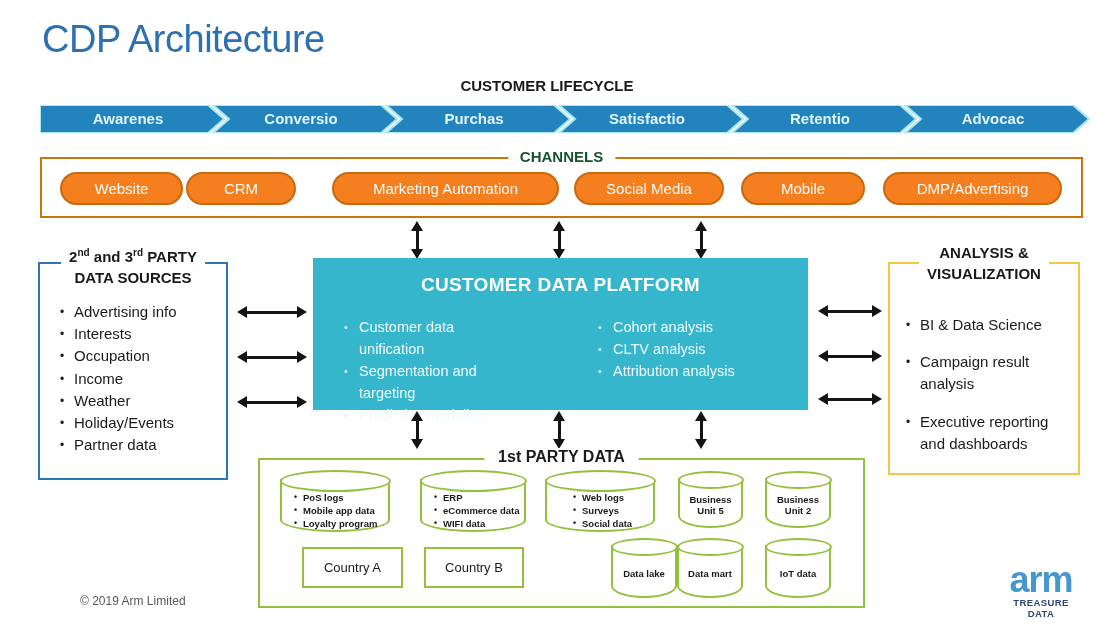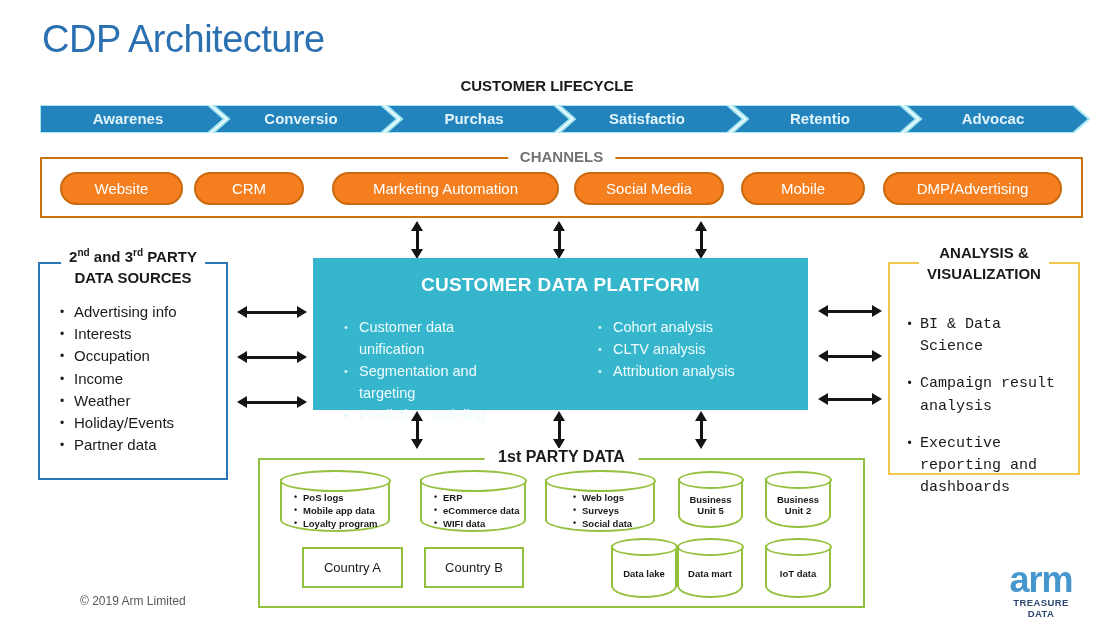--- a/index.html
+++ b/index.html
@@ -14,25 +14,25 @@
   .page-title { left:42px; top:18px; font-size:38px; font-weight:400; color:#2B70B0; letter-spacing:-0.5px; }
 
   
   .lifecycle-label { left:0; top:77px; width:1094px; text-align:center; font-size:15px; font-weight:bold; color:#1a1a1a; }
   .chevrons { left:40px; top:105px; }
   .chevrons text { font-family:"Liberation Sans", sans-serif; font-size:15px; font-weight:600; fill:#DFF4FB; }
 
   
   .channels-box { left:40px; top:157px; width:1043px; height:61px; border:2px solid #C9750B; }
   .channels-label { position:absolute; top:-11px; left:50%; transform:translateX(-50%);
-    background:#fff; padding:0 12px; font-size:15px; font-weight:bold; color:#737373; white-space:nowrap; }
+    background:#fff; padding:0 12px; font-size:15px; font-weight:bold; color:#14532d; white-space:nowrap; }
   .pill { position:absolute; top:13px; height:33px; background:#F57E1F; border:2px solid #C9680D;
     border-radius:17px; color:#fff; font-size:15px; display:flex; align-items:center; justify-content:center; white-space:nowrap; }
   .pill-1 { left:18px;  width:123px; }
-  .pill-2 { left:152px; width:110px; }
+  .pill-2 { left:144px; width:110px; }
   .pill-3 { left:290px; width:227px; }
   .pill-4 { left:532px; width:150px; }
   .pill-5 { left:699px; width:124px; }
   .pill-6 { left:841px; width:179px; }
 
   
   .v-arrow { position:absolute; width:2.5px; background:#141414; }
   .v-arrow::before, .v-arrow::after { content:""; position:absolute; left:-5.5px;
     border-left:6.75px solid transparent; border-right:6.75px solid transparent; }
   .v-arrow::before { top:-9px; border-bottom:10px solid #141414; }
@@ -59,21 +59,21 @@
   .cdp-box { left:313px; top:258px; width:495px; height:152px; background:#36B6CD; }
   .cdp-title { text-align:center; padding-top:16px; font-size:19px; font-weight:bold; color:#FDFFFF; letter-spacing:0.3px; }
   .cdp-list { list-style:none; position:absolute; top:58px; }
   .cdp-list li { position:relative; padding-left:18px; font-size:14.5px; color:#EFFBFD; line-height:22px; }
   .cdp-list li::before { content:"•"; position:absolute; left:3px; font-size:11px; color:#D6F3F8; }
   .cdp-col1 { left:28px; width:176px; }
   .cdp-col2 { left:282px; width:210px; }
 
   
   .right-box { left:888px; top:262px; width:192px; height:213px; border:2px solid #F2C84B; }
-  .right-box .bullet-list { margin:50px 0 2px 14px;font-family:Liberation Mono, monospace; }
+  .right-box .bullet-list { margin:50px 0 2px 14px; }
   .right-box .bullet-list li { width:158px; margin-bottom:15px; }
 
   
   .fp-box { left:258px; top:458px; width:607px; height:150px; border:2px solid #94C13D; }
   .fp-label { position:absolute; top:-12px; left:50%; transform:translateX(-50%);
     background:#fff; padding:0 14px; font-size:16px; font-weight:bold; color:#1a1a1a; white-space:nowrap; }
 
   
   .cyl { position:absolute; background:#fff; border:2.5px solid #94C13D; border-top:none;
     border-radius:0 0 50% 50% / 0 0 12px 12px; }

